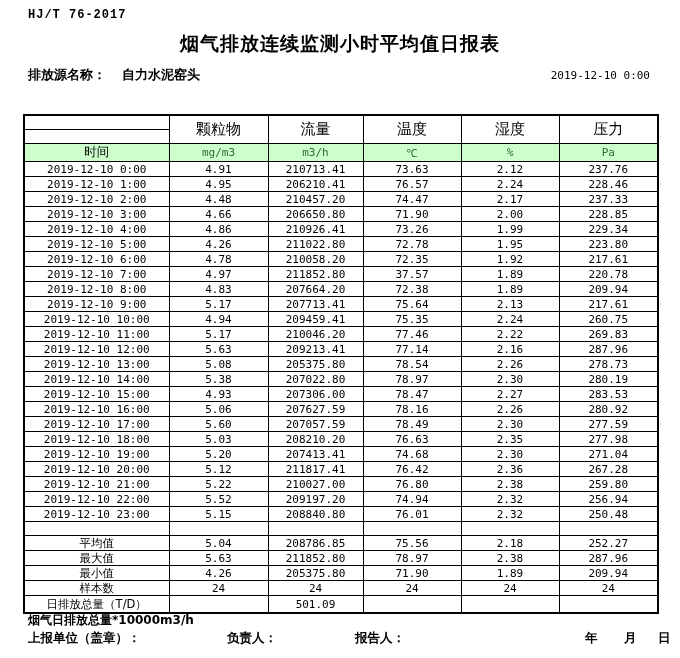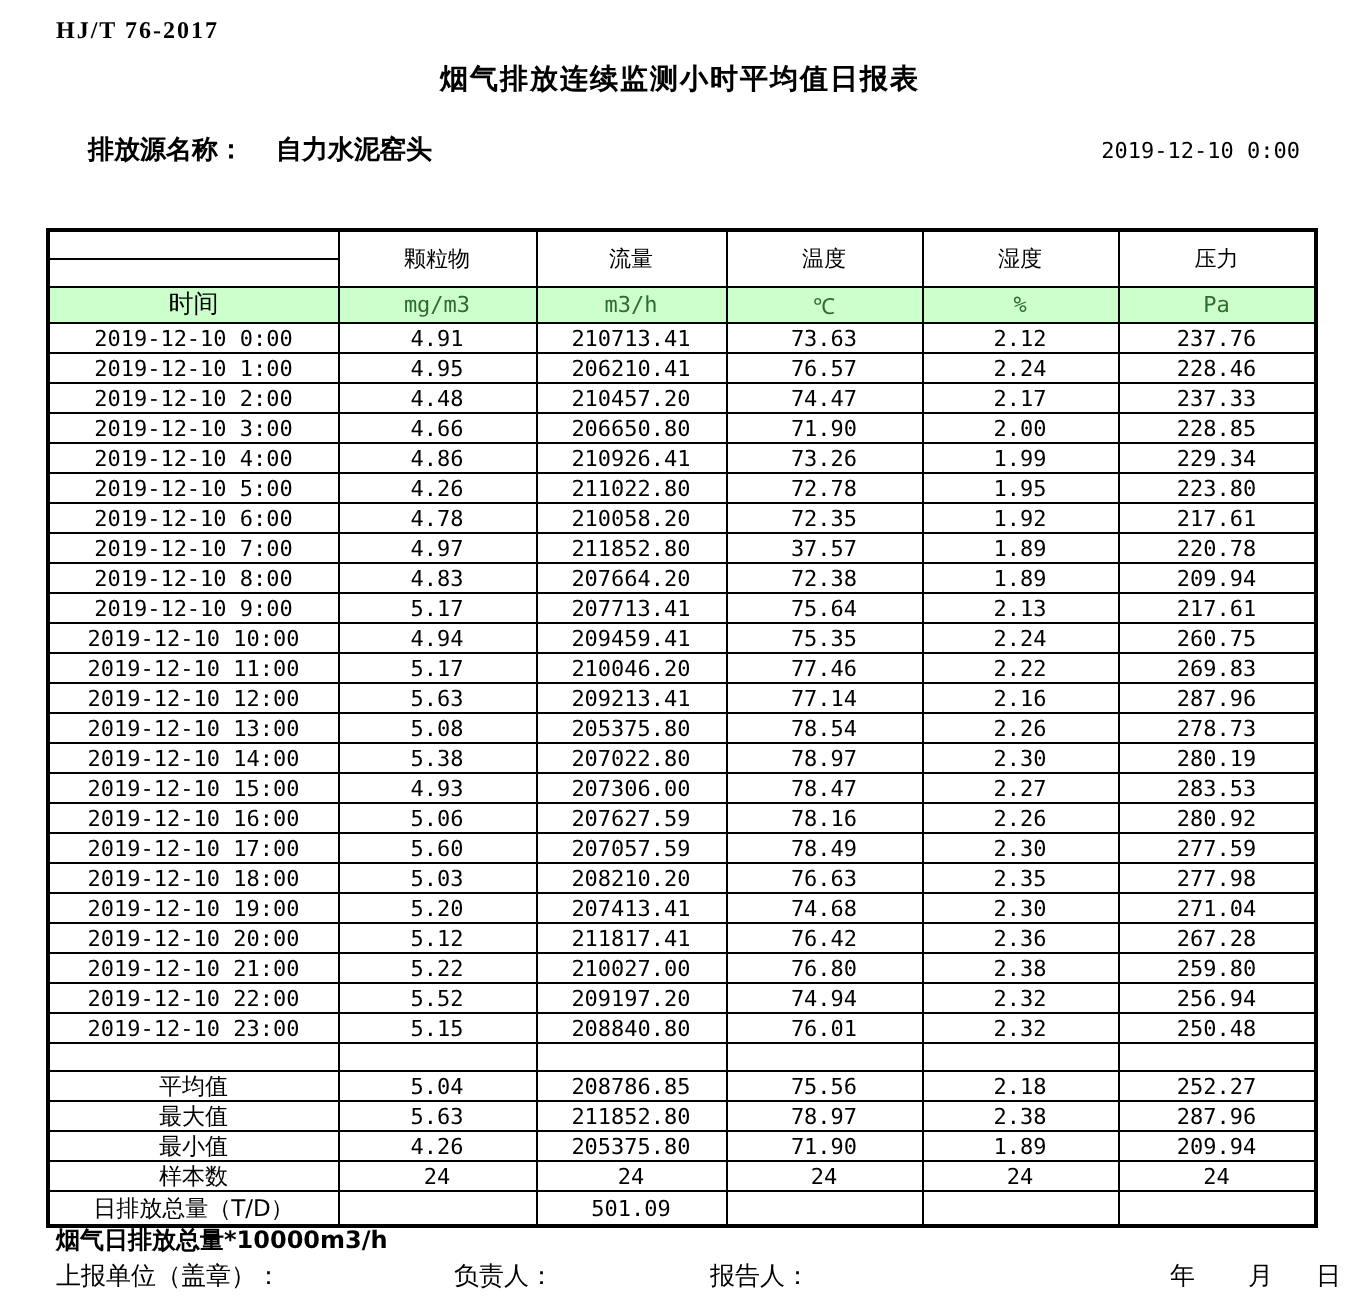--- a/index.html
+++ b/index.html
@@ -2,44 +2,44 @@
 <html style="--header-bg: #ccffcc; --unit-text: #2e6b2e; --border: #000000;"><head>
 <meta charset="utf-8">
 <style>
   html,body{margin:0;padding:0;}
   body{
     width:680px;height:658px;background:#ffffff;color:#000;
     font-family:"DejaVu Sans",sans-serif;position:relative;overflow:hidden;
   }
   .std-no{
     position:absolute;left:28px;top:8px;
-    font-family:Liberation Serif, serif;font-weight:bold;font-size:12px;letter-spacing:1px;
+    font-family:Liberation Mono, monospace;font-weight:bold;font-size:12px;letter-spacing:1px;
   }
   .report-title{
     position:absolute;top:31px;left:0;width:100%;text-align:center;
-    font-size:14px;font-weight:bold;letter-spacing:1px;
-  }
-  .source-row{position:absolute;top:66px;left:28px;font-size:13px;font-weight:bold;margin-left:16px;}
+    font-size:19px;font-weight:bold;letter-spacing:1px;
+  }
+  .source-row{position:absolute;top:66px;left:28px;font-size:13px;font-weight:bold;}
   .source-row .src-name{margin-left:16px;}
   .report-dt{
     position:absolute;top:69px;right:30px;
     font-family:"DejaVu Sans Mono",monospace;font-size:11px;
   }
 
   table.report{
     position:absolute;left:23px;top:114px;width:634px;
     border-collapse:collapse;table-layout:fixed;
     border:2px solid #000;
   }
   table.report td, table.report th{
     border:1px solid #000;padding:0;text-align:center;
     overflow:hidden;white-space:nowrap;font-weight:normal;
   }
   .h-sub td{height:13px;}
-  th.param{font-size:11px;font-family:Liberation Sans, sans-serif;}
+  th.param{font-size:15px;font-family:Liberation Sans, sans-serif;}
   tr.unit-row td{
     background:var(--header-bg,#ccffcc);height:15px;
     font-family:"DejaVu Sans Mono",monospace;font-size:11px;
     color:var(--unit-text,#2e6b2e);
   }
   tr.unit-row td.time-h{
     font-family:"DejaVu Sans",sans-serif;font-size:12.5px;color:#000;
   }
   tbody td{
     height:14px;line-height:13px;
@@ -47,21 +47,21 @@
   }
   td.c-label{font-family:"DejaVu Sans",sans-serif;font-size:11.5px;}
   td.c-left{text-align:left;padding-left:7px;}
   tr.spacer td{height:12px;}
   tr.total-row td{height:16px;}
 
   .footer-note{
     position:absolute;left:28px;top:612px;
     font-size:12px;font-weight:bold;
   }
-  .footer-line{position:absolute;left:0;top:630px;width:680px;height:18px;font-size:12.5px;font-weight:normal;}
+  .footer-line{position:absolute;left:0;top:630px;width:680px;height:18px;font-size:12.5px;font-weight:bold;}
   .footer-line span{position:absolute;top:0;}
   .fl-stamp{left:28px;}
   .fl-resp{left:227px;}
   .fl-reporter{left:355px;}
   .fl-rdate{left:490px;margin-top:32px;}
   .fl-year{left:585px;}
   .fl-month{left:624px;}
   .fl-day{left:658px;}
 </style>
 </head>

